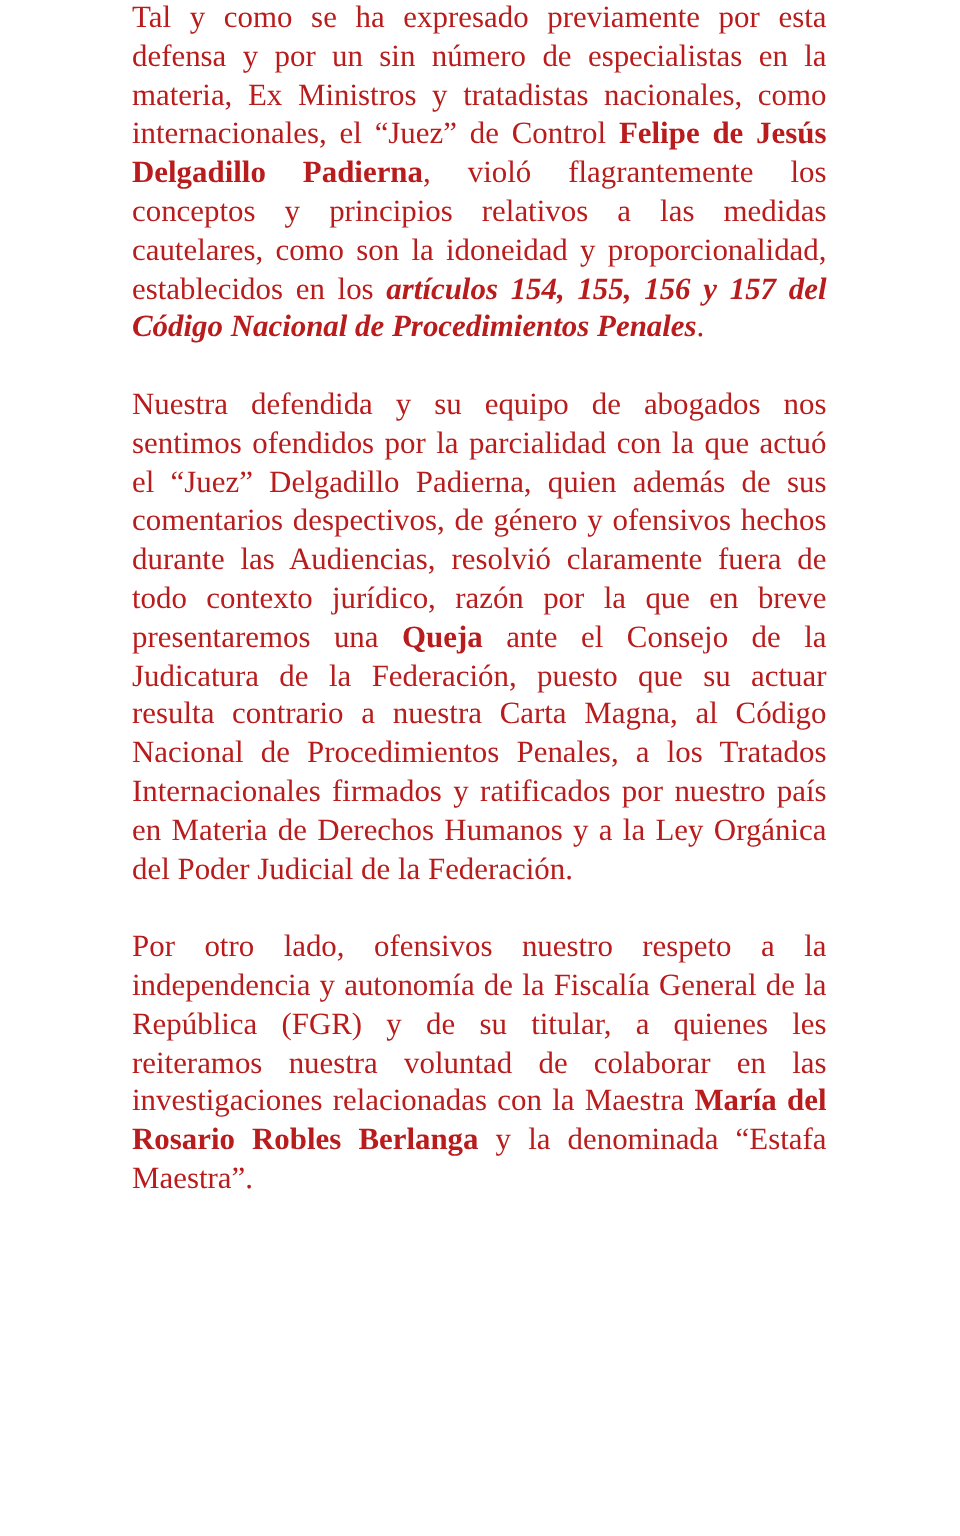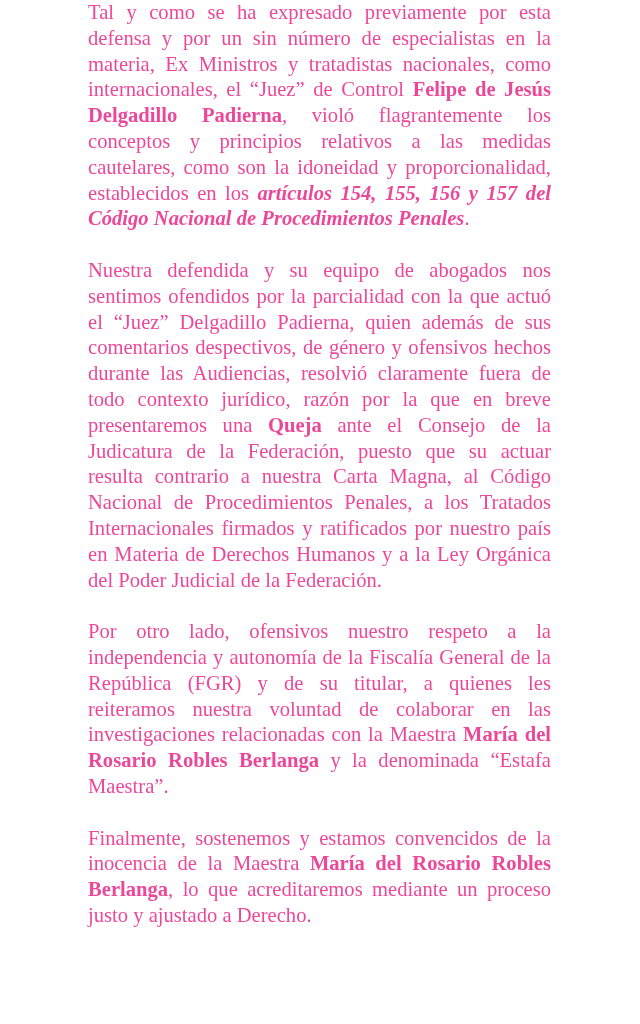--- a/index.html
+++ b/index.html
@@ -5,37 +5,34 @@
   html, body { margin: 0; padding: 0; background: #ffffff; }
   body { width: 640px; height: 1024px; overflow: hidden; position: relative; }
   .page {
     position: absolute;
     left: 88px;
     top: 0px;
     width: 463px;
     font-family: "Liberation Serif", serif;
     font-size: 20.6px;
     line-height: 25.8px;
-    color: #ec4899;
+    color: #b91c1c;
     text-align: justify;
   }
   .para { margin: 0 0 25.8px 0; }
   .para.first { margin-top: 0; }
   b { font-weight: bold; }
   .bi { font-weight: bold; font-style: italic; }
 </style>
 </head>
 <body>
 
 <div class="page">
   <p class="para first">
     <span>Tal y como se ha expresado previamente por esta defensa y por un sin número de especialistas en la materia, Ex Ministros y tratadistas nacionales, como internacionales, el “Juez” de Control </span><b>Felipe de Jesús Delgadillo Padierna</b><span>, violó flagrantemente los conceptos y principios relativos a las medidas cautelares, como son la idoneidad y proporcionalidad, establecidos en los </span><span class="bi">artículos 154, 155, 156 y 157 del Código Nacional de Procedimientos Penales</span><span>.</span>
   </p>
   <p class="para">
     <span>Nuestra defendida y su equipo de abogados nos sentimos ofendidos por la parcialidad con la que actuó el “Juez” Delgadillo Padierna, quien además de sus comentarios despectivos, de género y ofensivos hechos durante las Audiencias, resolvió claramente fuera de todo contexto jurídico, razón por la que en breve presentaremos una </span><b>Queja</b><span> ante el Consejo de la Judicatura de la Federación, puesto que su actuar resulta contrario a nuestra Carta Magna, al Código Nacional de Procedimientos Penales, a los Tratados Internacionales firmados y ratificados por nuestro país en Materia de Derechos Humanos y a la Ley Orgánica del Poder Judicial de la Federación.</span>
   </p>
   <p class="para">
     <span>Por otro lado, ofensivos nuestro respeto a la independencia y autonomía de la Fiscalía General de la República (FGR) y de su titular, a quienes les reiteramos nuestra voluntad de colaborar en las investigaciones relacionadas con la Maestra </span><b>María del Rosario Robles Berlanga</b><span> y la denominada “Estafa Maestra”.</span>
   </p>
-  <p class="para">
-    <span>Finalmente, sostenemos y estamos convencidos de la inocencia de la Maestra </span><b>María del Rosario Robles Berlanga</b><span>, lo que acreditaremos mediante un proceso justo y ajustado a Derecho.</span>
-  </p>
 </div>
 
 </body></html>

